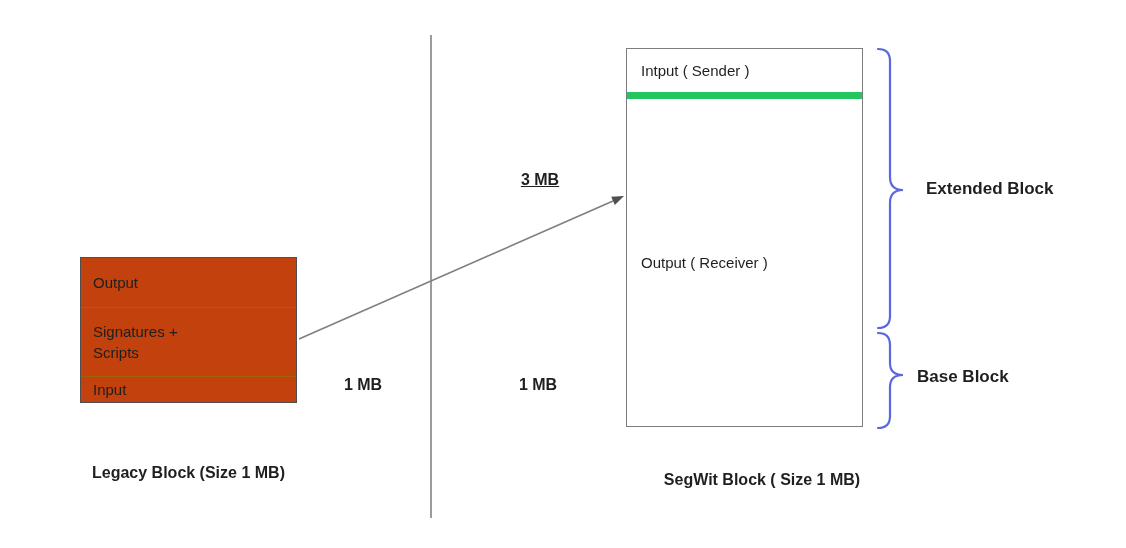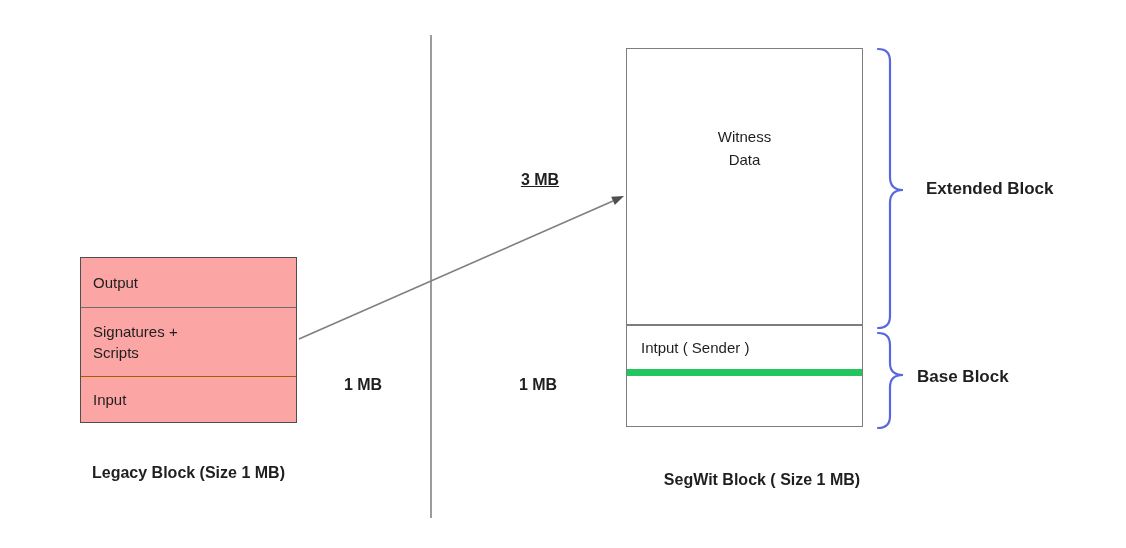--- a/index.html
+++ b/index.html
@@ -21,24 +21,24 @@
   
   .v-divider {
     left: 430px; top: 35px;
     width: 2px; height: 483px;
     background: #9c9c9c;
   }
 
   
   .legacy-box {
     left: 80px; top: 257px;
-    width: 217px; height: 166px;
+    width: 217px; height: 146px;
     border: 1px solid #4f4f4f;
     box-sizing: border-box;
-    background: #fca5a5;
+    background: #c2410c;
     display: flex; flex-direction: column;
   }
   .legacy-row {
     box-sizing: border-box;
     display: flex; align-items: center;
     padding-left: 12px;
     font-size: 15px;
     white-space: pre-line;
     line-height: 21px;
   }
@@ -120,23 +120,22 @@
 
   <div class="abs legacy-box">
     <div class="legacy-row legacy-row-1">Output</div>
     <div class="legacy-row legacy-row-2">Signatures +
 Scripts</div>
     <div class="legacy-row legacy-row-3">Input</div>
   </div>
   <div class="abs caption legacy-caption">Legacy Block (Size 1 MB)</div>
 
   <div class="abs segwit-box">
-    <div class="witness-section">Witness
-Data</div>
     <div class="segwit-row segwit-row-1">Intput ( Sender )</div>
+    <div class="segwit-row segwit-row-2">Output ( Receiver )</div>
   </div>
   <div class="abs caption segwit-caption">SegWit Block ( Size 1 MB)</div>
 
   <div class="abs size-label label-3mb">3 MB</div>
   <div class="abs size-label label-1mb-left">1 MB</div>
   <div class="abs size-label label-1mb-right">1 MB</div>
 
   <div class="abs brace-label extended-label">Extended Block</div>
   <div class="abs brace-label base-label">Base Block</div>
 

